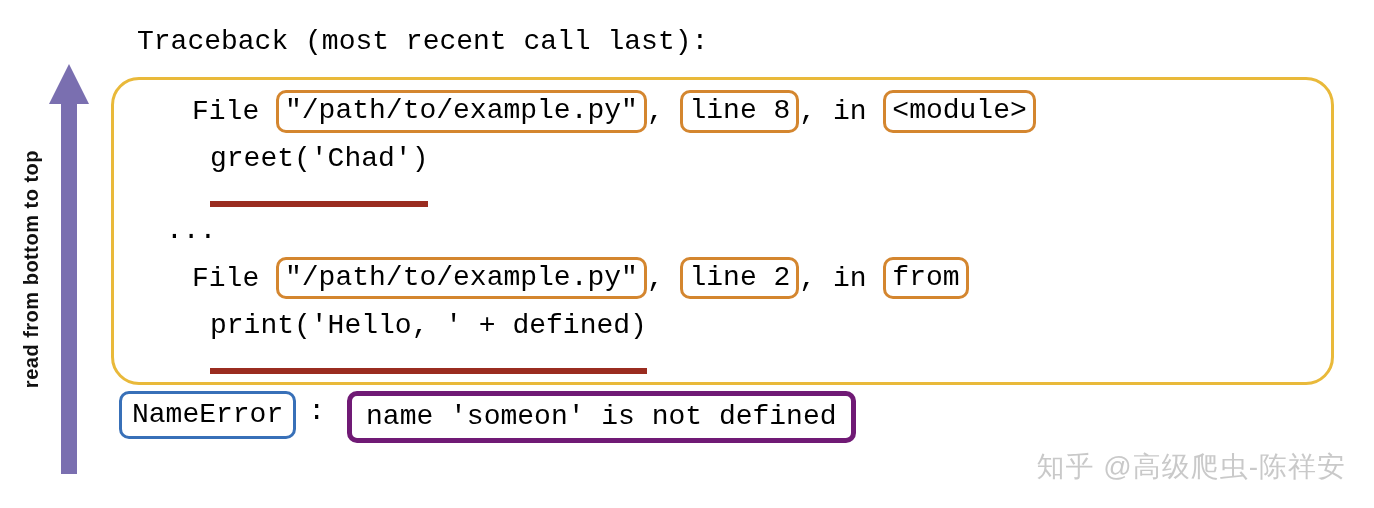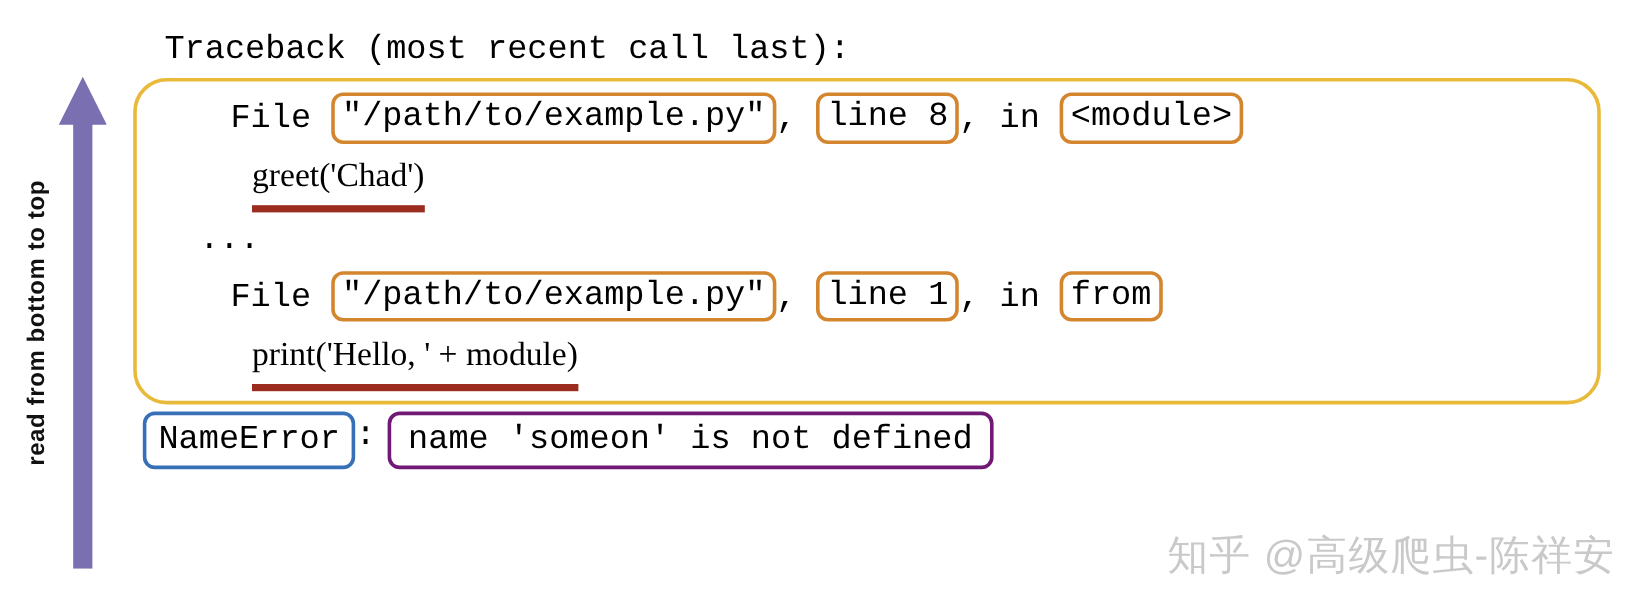--- a/index.html
+++ b/index.html
@@ -35,21 +35,21 @@
     font-size: 20px;
     font-weight: 700;
     color: #111;
     margin-right: 6px;
     letter-spacing: 0.5px;
   }
   .arrow-row { display: flex; align-items: center; height: 100%; }
   .content-col { flex: 1; position: relative; }
   .header-line {
     padding-left: 26px;
-    margin-bottom: 0;
+    margin-bottom: 12px;
     line-height: 1.6;
   }
   .yellow-box {
     border: 3px solid #e9b93a;
     border-radius: 28px;
     padding: 8px 20px 8px 26px;
     margin-bottom: 6px;
   }
   .tb-line {
     line-height: 1.7;
@@ -61,48 +61,47 @@
     display: inline-block;
     border: 3px solid #d4862f;
     border-radius: 10px;
     padding: 0 6px;
     line-height: 1.3;
     vertical-align: middle;
   }
   .underline-red {
     display: inline-block;
     border-bottom: 6px solid #9a2c20;
-    padding-bottom: 0;
-    font-family: Liberation Serif, serif;
+    padding-bottom: 18px;
   }
   .last-row {
     display: flex;
     align-items: flex-start;
-    gap: 0;
+    gap: 12px;
     padding-left: 8px;
     line-height: 1.5;
     white-space: nowrap;
   }
   .blue-box {
     border: 3px solid #3870b8;
     border-radius: 10px;
     padding: 0 10px;
   }
   .green-box {
-    border: 3px solid #701a75;
+    border: 5px solid #701a75;
     border-radius: 10px;
     padding: 0 14px;
     margin-left: 10px;
   }
   .watermark {
     position: absolute;
     right: 28px;
     bottom: 22px;
     font-family: "PingFang SC", "Microsoft YaHei", Arial, sans-serif;
-    font-size: 34px;
+    font-size: 28px;
     color: rgba(100,100,100,0.35);
     letter-spacing: 1px;
     pointer-events: none;
   }
   .ellipsis { padding-left: 26px; line-height: 1.7; }
 </style>
 </head>
 <body>
 
 <div class="main-wrap">
@@ -125,24 +124,24 @@
       <div class="tb-line indent">
         <span>File </span><span class="token">"/path/to/example.py"</span><span>, </span><span class="token">line 8</span><span>, in </span><span class="token">&lt;module&gt;</span>
       </div>
       <div class="tb-line indent2">
         <span class="underline-red">greet('Chad')</span>
       </div>
 
       <div class="ellipsis">...</div>
 
       <div class="tb-line indent">
-        <span>File </span><span class="token">"/path/to/example.py"</span><span>, </span><span class="token">line 1</span><span>, in </span><span class="token">from</span>
+        <span>File </span><span class="token">"/path/to/example.py"</span><span>, </span><span class="token">line 2</span><span>, in </span><span class="token">from</span>
       </div>
       <div class="tb-line indent2">
-        <span class="underline-red">print('Hello, ' + module)</span>
+        <span class="underline-red">print('Hello, ' + defined)</span>
       </div>
 
     </div>
 
     <div class="last-row">
       <span class="blue-box">NameError</span>
         <span>: </span>
         <span class="green-box">name 'someon' is not defined</span>
     </div>
 

